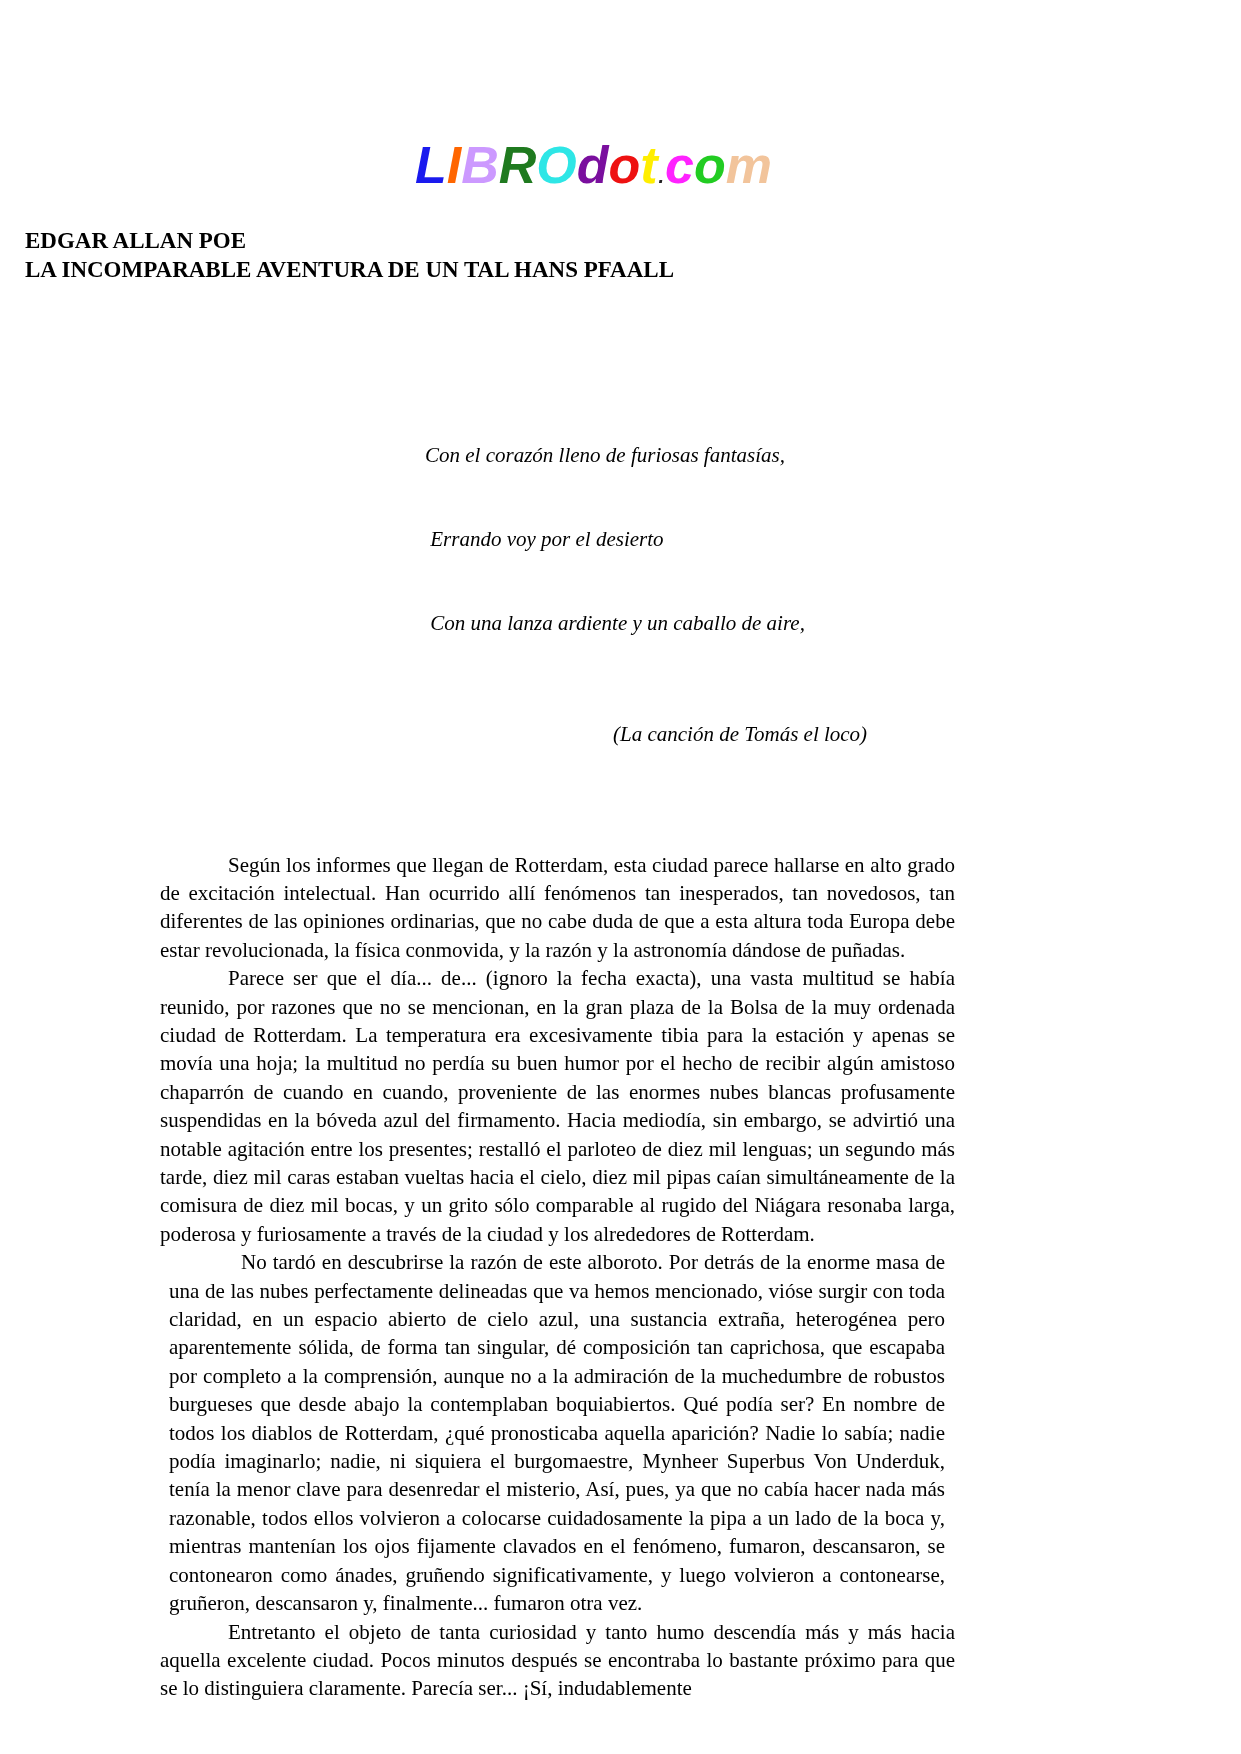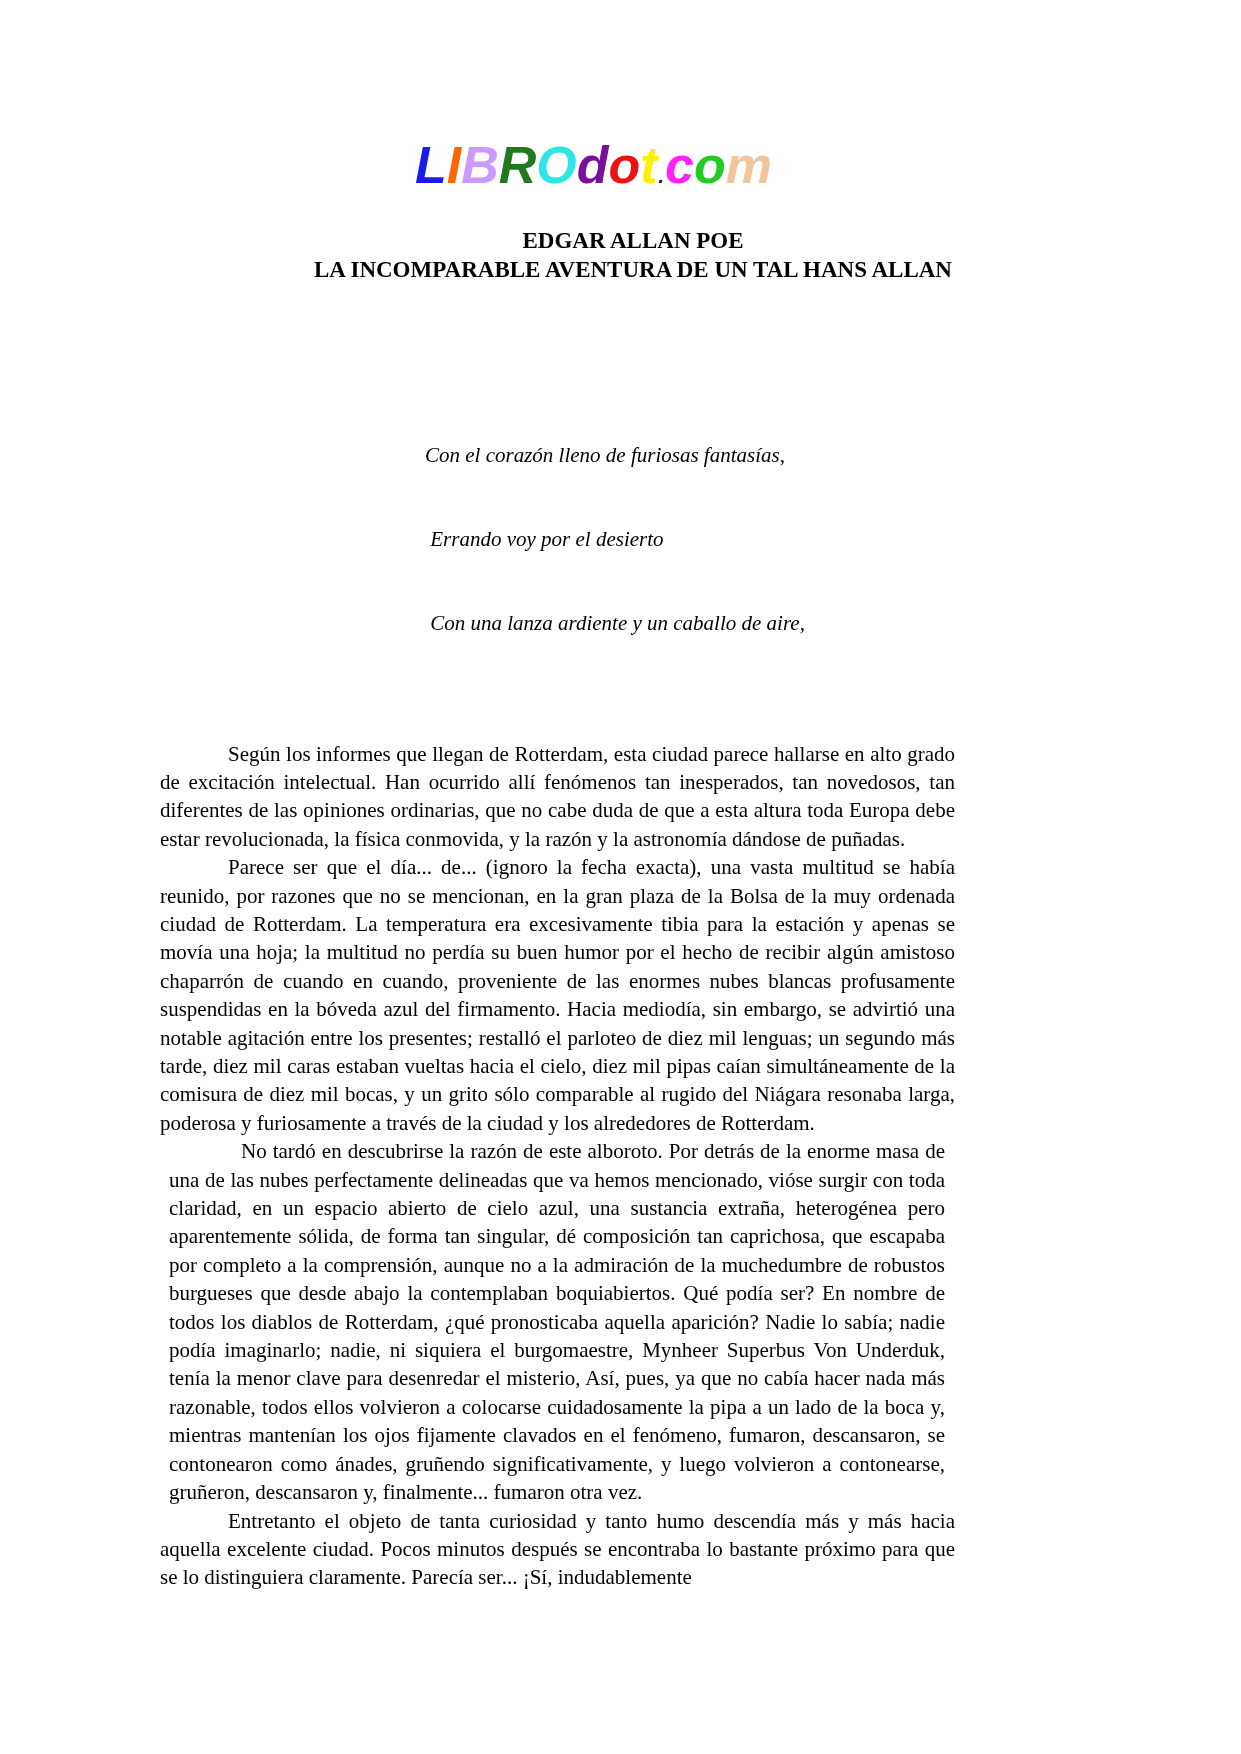--- a/index.html
+++ b/index.html
@@ -31,21 +31,21 @@
   }
   .logo-letter { display: inline-block; }
   .logo-dot {
     font-size: 0.38em;
     vertical-align: baseline;
     margin: 0 1px;
   }
   
   .header {
     margin-top: 34px;
-    text-align: center;
+    text-align: left;
     font-weight: bold;
     font-size: 23px;
     line-height: 1.26;
     font-family: "Liberation Serif", serif;
     padding-left: 25px;
   }
   
   .epigraph {
     margin-top: 100px;
     margin-left: 425px;
@@ -83,27 +83,28 @@
 <body>
 
 <div class="page">
 
   <div class="logo">
     <span class="logo-letter" style="color: rgb(26, 26, 238);">L</span><span class="logo-letter" style="color: rgb(255, 102, 0);">I</span><span class="logo-letter" style="color: rgb(204, 153, 255);">B</span><span class="logo-letter" style="color: rgb(31, 122, 31);">R</span><span class="logo-letter" style="color: rgb(46, 230, 230);">O</span><span class="logo-letter" style="color: rgb(122, 15, 158);">d</span><span class="logo-letter" style="color: rgb(238, 17, 17);">o</span><span class="logo-letter" style="color: rgb(255, 238, 0);">t</span><span class="logo-letter logo-dot" style="color: rgb(34, 34, 34);">.</span><span class="logo-letter" style="color: rgb(255, 34, 255);">c</span><span class="logo-letter" style="color: rgb(34, 204, 34);">o</span><span class="logo-letter" style="color: rgb(242, 196, 155);">m</span>
   </div>
 
   <div class="header">
     <div>EDGAR ALLAN POE</div>
-    <div>LA INCOMPARABLE AVENTURA DE UN TAL HANS ALLAN</div>
+    <div>LA INCOMPARABLE AVENTURA DE UN TAL HANS PFAALL</div>
   </div>
 
   <div class="epigraph">
     <div>Con el corazón lleno de furiosas fantasías,</div>
     <div> Errando voy por el desierto</div>
     <div> Con una lanza ardiente y un caballo de aire,</div>
+    <div class="epigraph-attribution">(La canción de Tomás el loco)</div>
   </div>
 
   <div class="body-text">
     <p><span>Según los informes que llegan de Rotterdam, esta ciudad parece hallarse en alto grado de excitación intelectual. Han ocurrido allí fenómenos tan inesperados, tan novedosos, tan diferentes de las opiniones ordinarias, que no cabe duda de que a esta altura toda Europa debe estar revolucionada, la física conmovida, y la razón y la astronomía dándose de puñadas.</span></p>
     <p><span>Parece ser que el día... de... (ignoro la fecha exacta), una vasta multitud se había reunido, por razones que no se mencionan, en la gran plaza de la Bolsa de la muy ordenada ciudad de Rotterdam. La temperatura era excesivamente tibia para la estación y apenas se movía una hoja; la multitud no perdía su buen humor por el hecho de recibir algún amistoso chaparrón de cuando en cuando, proveniente de las enormes nubes blancas profusamente suspendidas en la bóveda azul del firmamento. Hacia mediodía, sin embargo, se advirtió una notable agitación entre los presentes; restalló el parloteo de diez mil lenguas; un segundo más tarde, diez mil caras estaban vueltas hacia el cielo, diez mil pipas caían simultáneamente de la comisura de diez mil bocas, y un grito sólo comparable al rugido del Niágara resonaba larga, poderosa y furiosamente a través de la ciudad y los alrededores de Rotterdam.</span></p>
     <p class="inset"><span>No tardó en descubrirse la razón de este alboroto. Por detrás de la enorme masa de una de las nubes perfectamente delineadas que va hemos mencionado, vióse surgir con toda claridad, en un espacio abierto de cielo azul, una sustancia extraña, heterogénea pero aparentemente sólida, de forma tan singular, dé composición tan caprichosa, que escapaba por completo a la comprensión, aunque no a la admiración de la muchedumbre de robustos burgueses que desde abajo la contemplaban boquiabiertos. Qué podía ser? En nombre de todos los diablos de Rotterdam, ¿qué pronosticaba aquella aparición? Nadie lo sabía; nadie podía imaginarlo; nadie, ni siquiera el burgomaestre, Mynheer Superbus Von Underduk, tenía la menor clave para desenredar el misterio, Así, pues, ya que no cabía hacer nada más razonable, todos ellos volvieron a colocarse cuidadosamente la pipa a un lado de la boca y, mientras mantenían los ojos fijamente clavados en el fenómeno, fumaron, descansaron, se contonearon como ánades, gruñendo significativamente, y luego volvieron a contonearse, gruñeron, descansaron y, finalmente... fumaron otra vez.</span></p>
     <p><span>Entretanto el objeto de tanta curiosidad y tanto humo descendía más y más hacia aquella excelente ciudad. Pocos minutos después se encontraba lo bastante próximo para que se lo distinguiera claramente. Parecía ser... ¡Sí, indudablemente </span></p>
   </div>
 
 </div>

